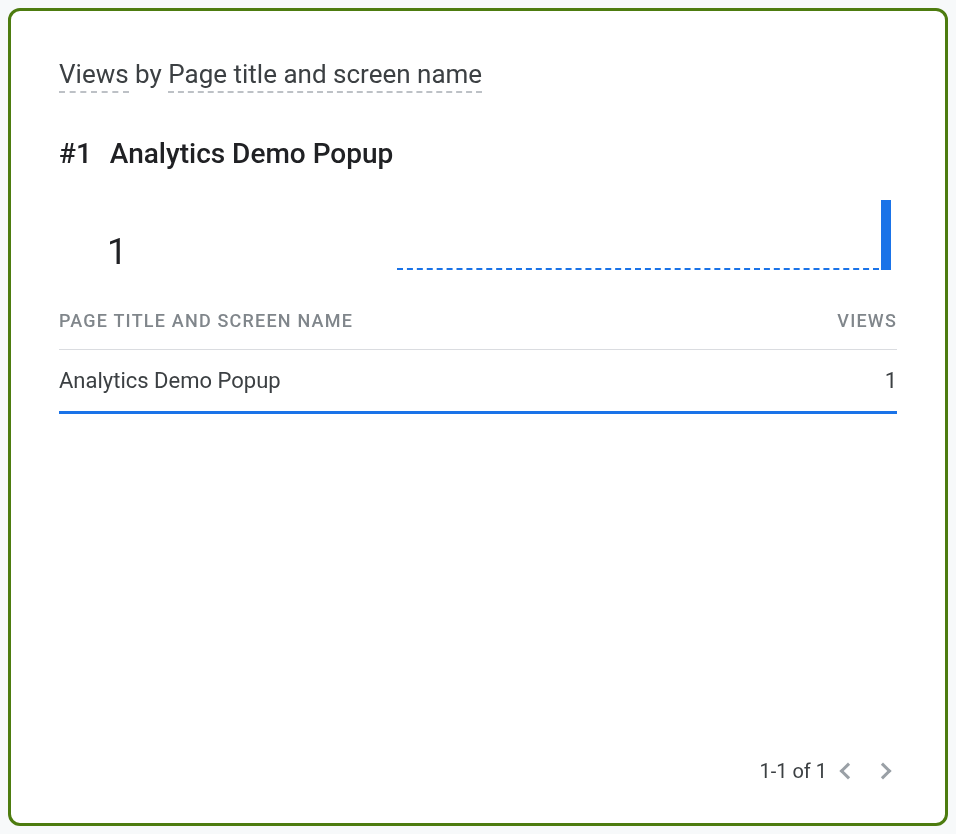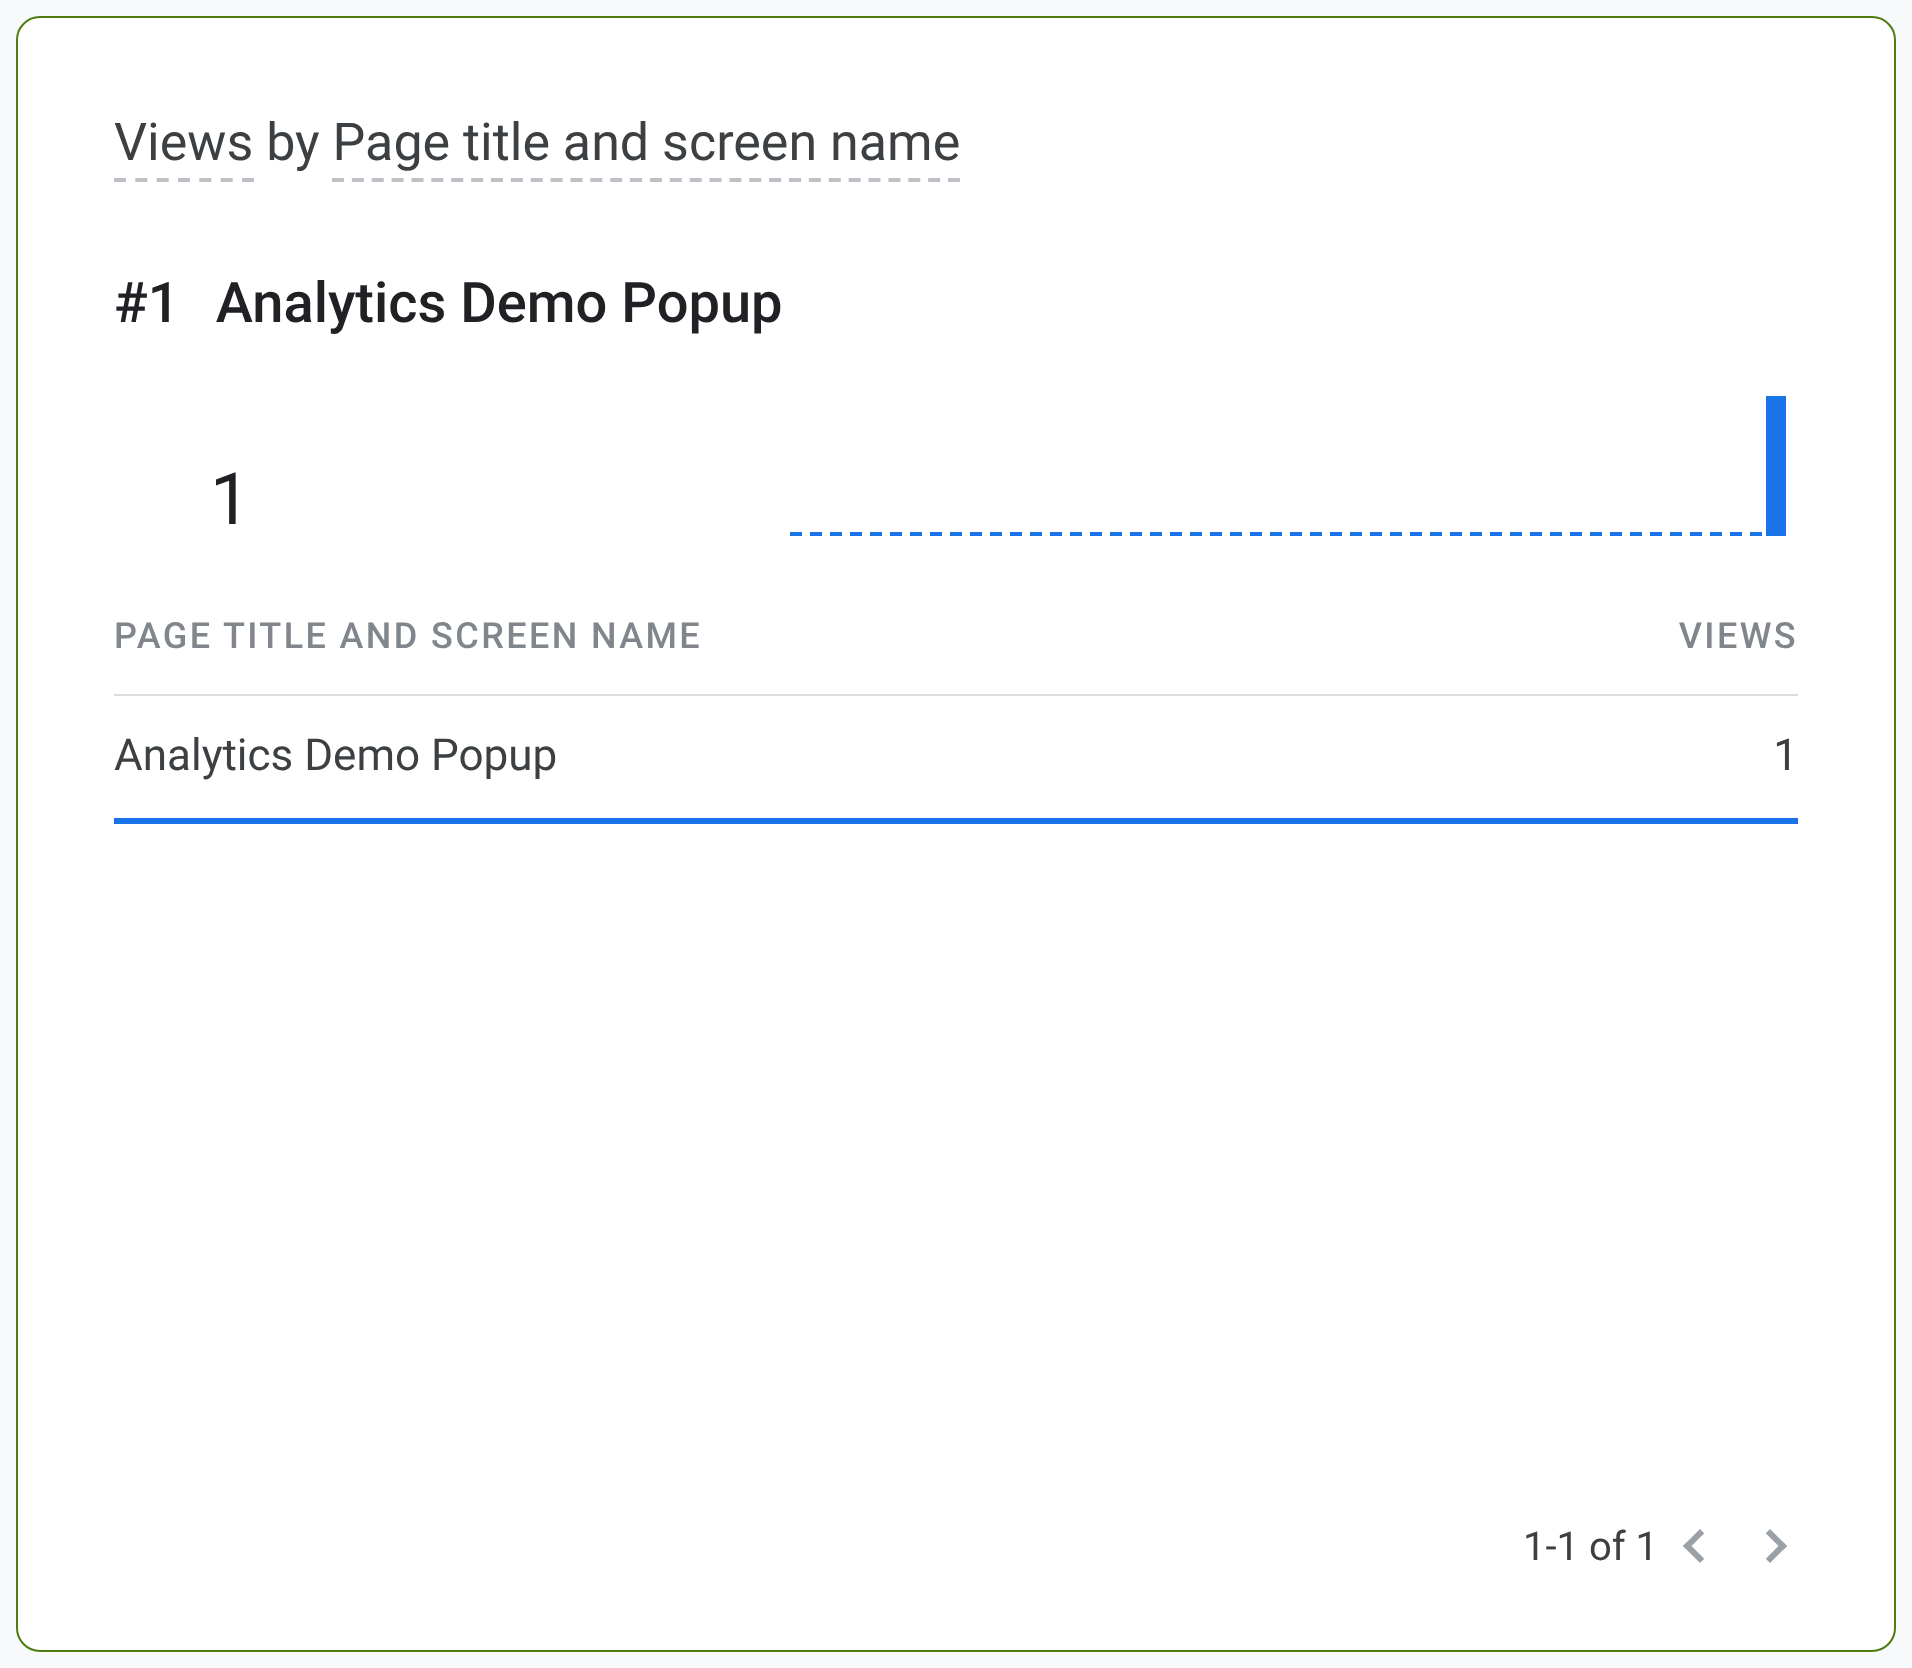--- a/index.html
+++ b/index.html
@@ -9,21 +9,21 @@
     }
     body {
       font-family: Roboto, 'Helvetica Neue', Arial, sans-serif;
       background: #f7f9fa;
       width: 956px;
       height: 834px;
       padding: 8px;
     }
     .card {
       background: #ffffff;
-      border: 1px solid #4d7c0f;
+      border: 3px solid #4d7c0f;
       border-radius: 12px;
       width: 100%;
       height: 818px;
       padding: 48px;
       display: flex;
       flex-direction: column;
       position: relative;
     }
     .card-title {
       font-size: 26px;

